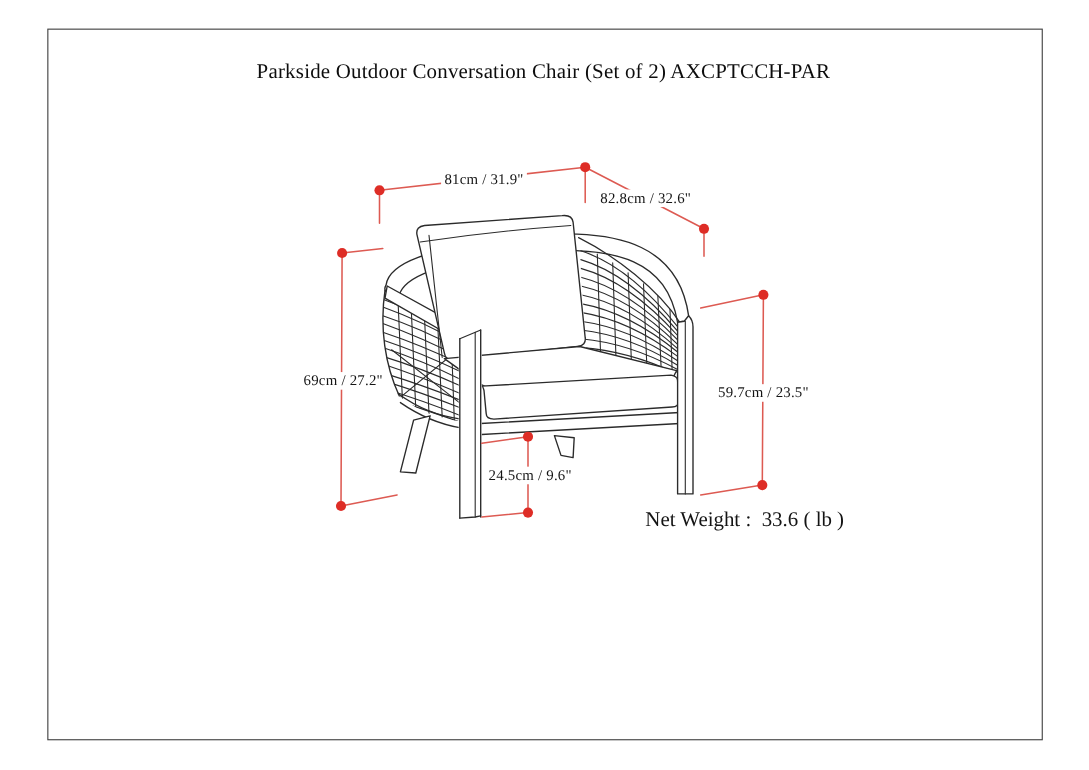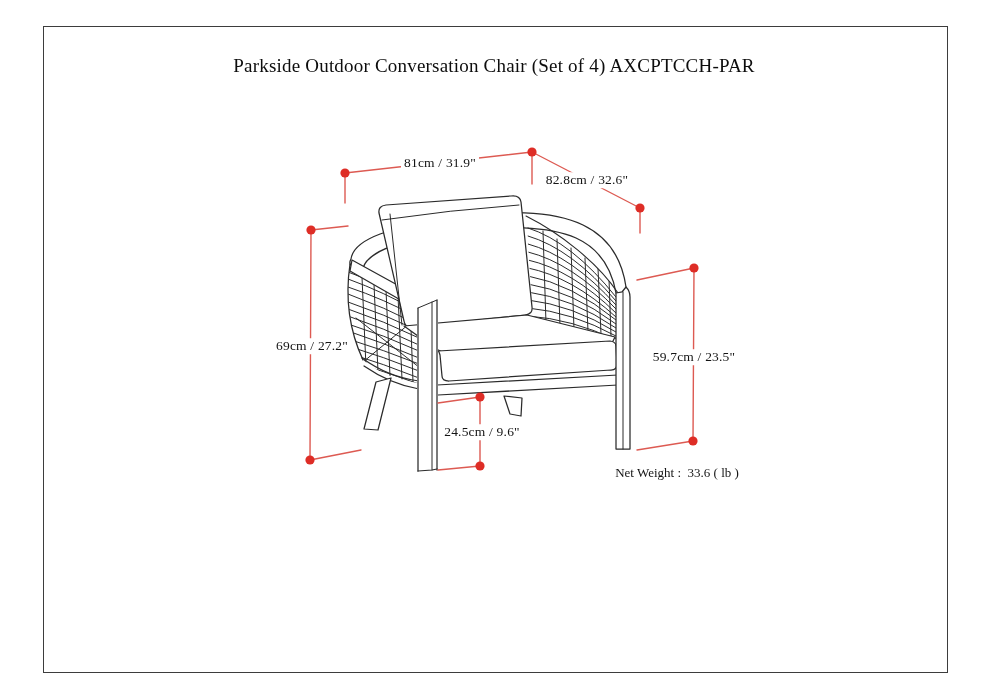--- a/index.html
+++ b/index.html
@@ -16,21 +16,21 @@
     position:absolute;transform:translate(-50%,-50%);
     background:#ffffff;padding:0 3px;white-space:pre;
     font-size:13.5px;line-height:1.15;color:#141414;letter-spacing:.2px;
   }
   .title{
     position:absolute;transform:translate(-50%,-50%);
     font-size:19px;white-space:pre;color:#0d0d0d;background:transparent;letter-spacing:.2px;
   }
   .netweight{
     position:absolute;transform:translate(-50%,-50%);
-    font-size:13px;white-space:pre;color:#141414;
+    font-size:19px;white-space:pre;color:#141414;
   }
 </style>
 </head>
 <body>
 
 <div id="stage">
 
   <div class="frame"></div>
 
   <svg class="svg-layer" viewBox="0 0 990 700">
@@ -160,21 +160,21 @@
       <circle cx="640" cy="208" r="4.6"></circle>
         <circle cx="311" cy="230" r="4.6"></circle>
       <circle cx="310" cy="460" r="4.6"></circle>
         <circle cx="694" cy="268" r="4.6"></circle>
       <circle cx="693" cy="441" r="4.6"></circle>
         <circle cx="480" cy="397" r="4.6"></circle>
       <circle cx="480" cy="466" r="4.6"></circle>
     </g>
   </svg>
 
-  <div class="title" style="left:494px;top:66px;">Parkside Outdoor Conversation Chair (Set of 4) AXCPTCCH-PAR</div>
+  <div class="title" style="left:494px;top:66px;">Parkside Outdoor Conversation Chair (Set of 2) AXCPTCCH-PAR</div>
 
   <div class="lbl" style="left:440px;top:163px;">81cm / 31.9"</div>
 
   <div class="lbl" style="left:587px;top:180px;">82.8cm / 32.6"</div>
 
   <div class="lbl" style="left:312px;top:346px;">69cm / 27.2"</div>
 
   <div class="lbl" style="left:482px;top:432px;">24.5cm / 9.6"</div>
 
   <div class="lbl" style="left:694px;top:357px;">59.7cm / 23.5"</div>

